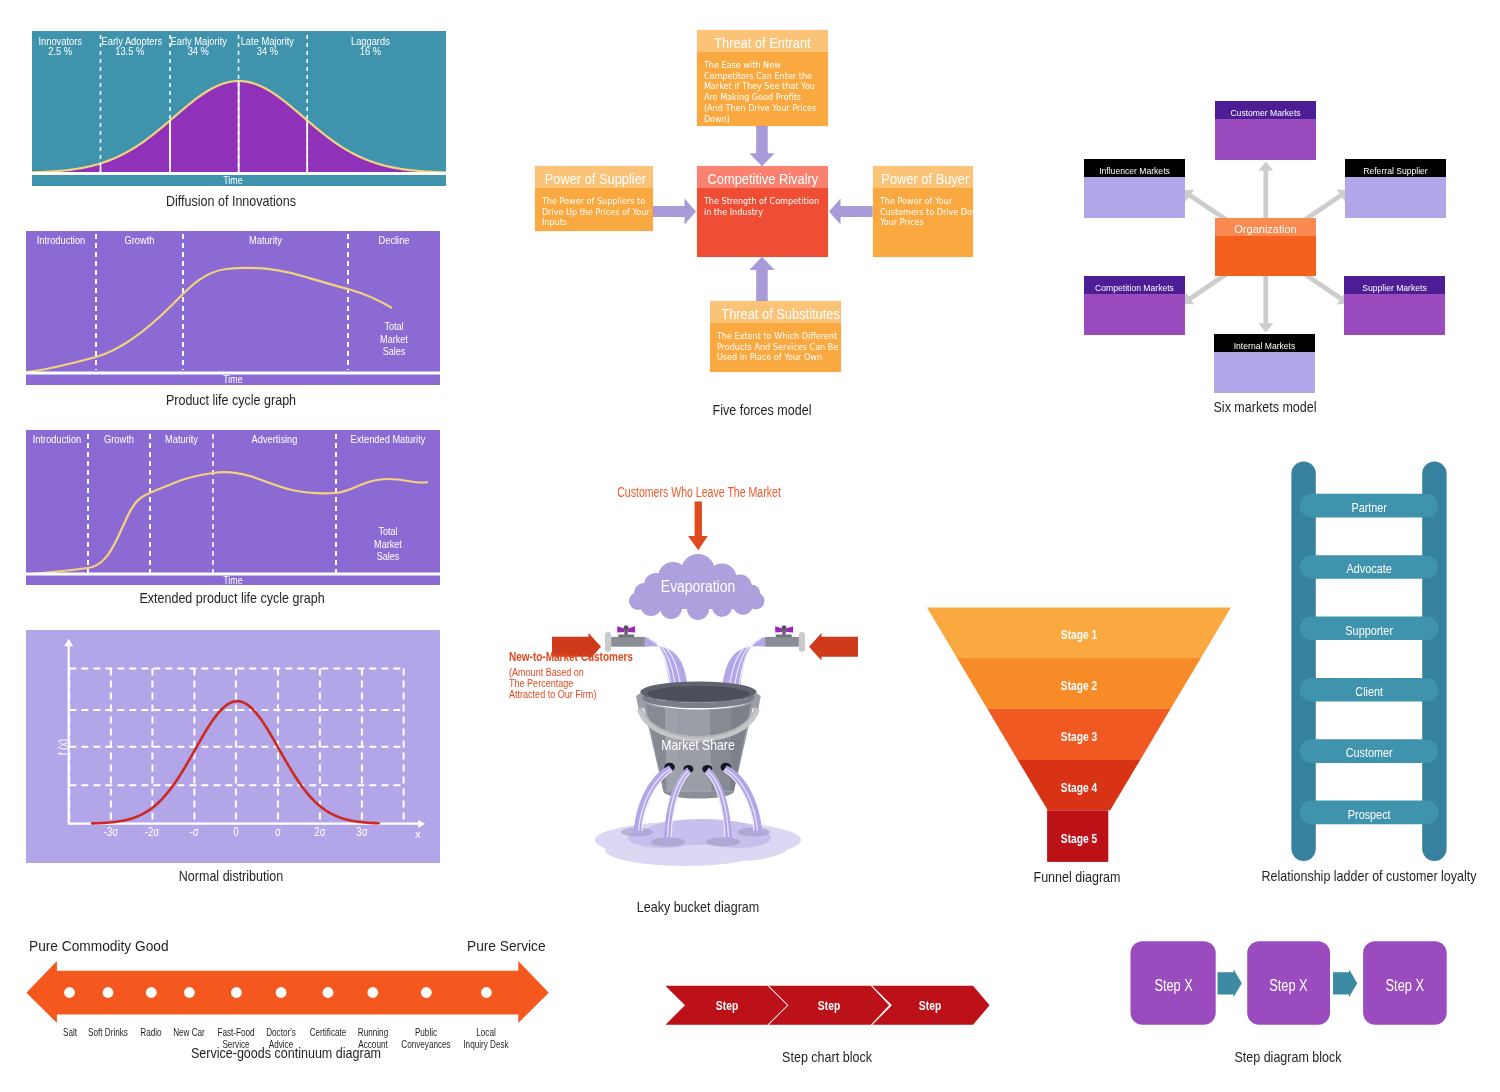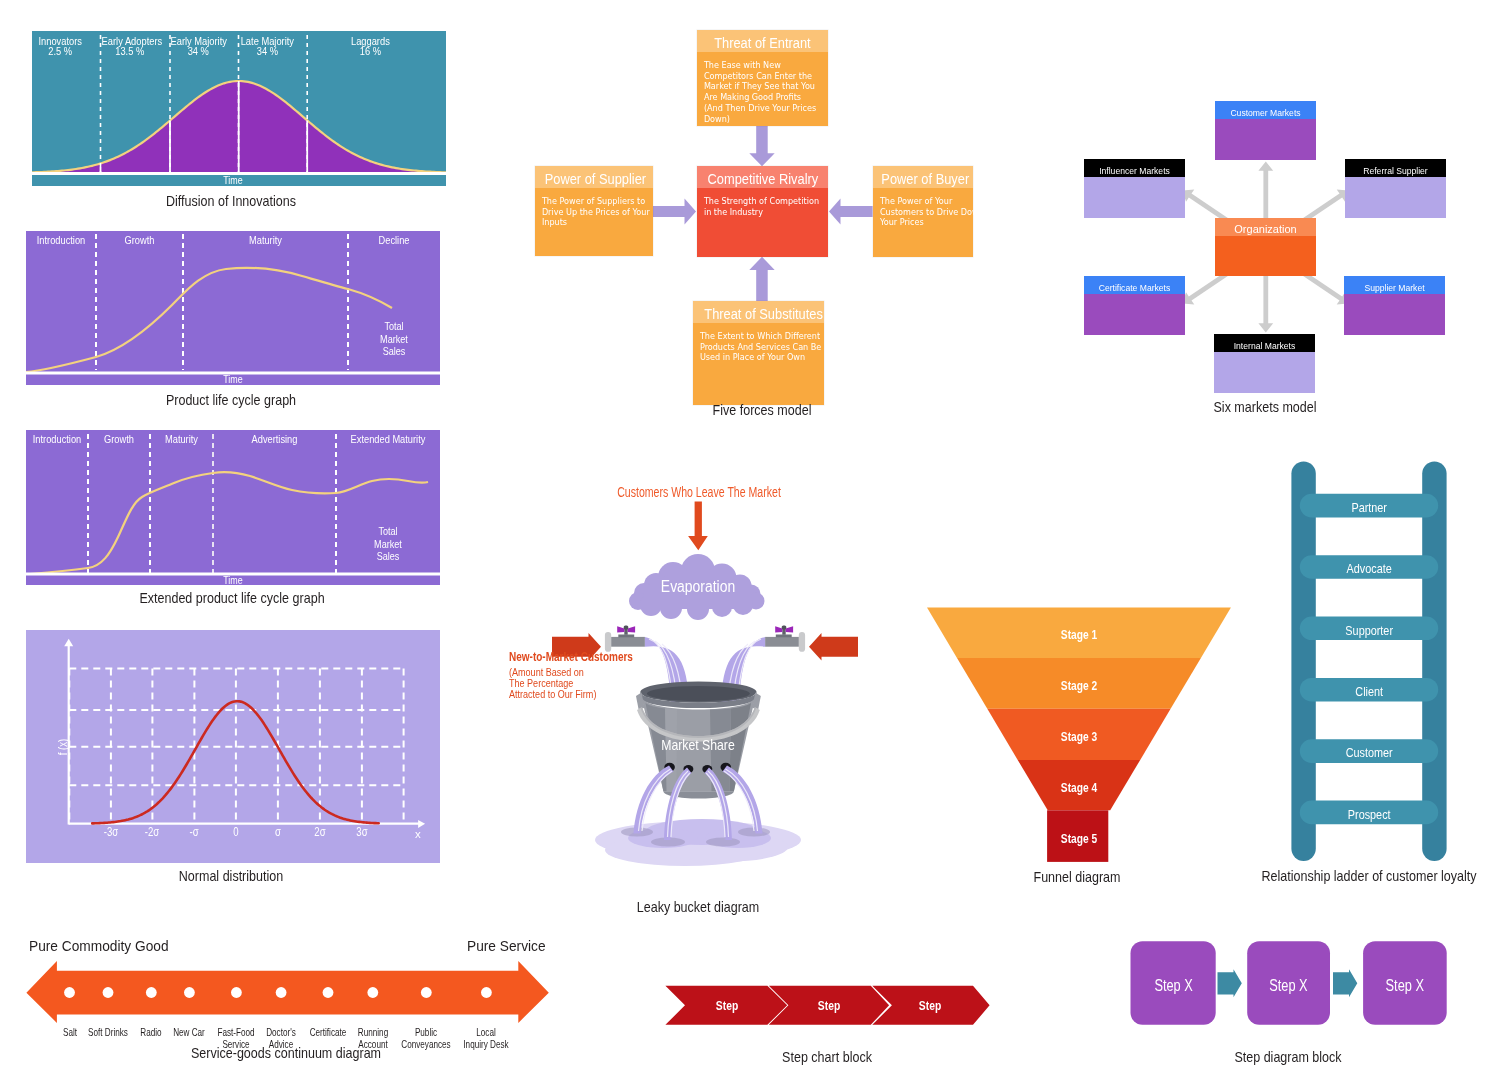--- a/index.html
+++ b/index.html
@@ -37,21 +37,21 @@
   .ffhead-o{background:#fbc377;}
   .ffhead-r{background:#f8826f;}
   .ffbody{color:#fff;font-size:8.1px;line-height:10.7px;padding:8px 0 0 6.9px;
           font-family:"DejaVu Sans",sans-serif;white-space:nowrap;}
   .smbox{position:absolute;width:101px;height:59px;}
   .smbox-p{background:#9a4bbd;}
   .smbox-l{background:#b3a6e8;}
   .smbox-o{background:#f4601e;}
   .smhead{height:18px;line-height:24px;text-align:center;color:#fff;font-size:8.6px;white-space:nowrap;
           font-family:"Liberation Sans",sans-serif;}
-  .smhead-p{background:#3b82f6;}
+  .smhead-p{background:#4c1d95;}
   .smhead-l{background:#000000;}
   .smhead-o{background:#f98a52;font-size:11px;line-height:22px;}
   .fstage{position:absolute;left:0;width:318px;text-align:center;color:#fff;font-size:12.3px;font-weight:700;
           font-family:"Liberation Sans",sans-serif;transform:scaleX(0.83);}
   .lrung{position:absolute;left:14.8px;width:138.4px;height:23.6px;line-height:28px;text-align:center;color:#fff;font-size:13.4px;
          font-family:"Liberation Sans",sans-serif;transform:scaleX(0.81);}
   .schev{position:absolute;top:0;width:82px;height:41px;line-height:43px;text-align:center;color:#fff;font-size:12.3px;font-weight:700;
          font-family:"Liberation Sans",sans-serif;transform:scaleX(0.84);}
   .sdlab{position:absolute;top:3.3px;height:83.5px;line-height:89px;text-align:center;color:#fff;font-size:15.8px;
          font-family:"Liberation Sans",sans-serif;transform:scaleX(0.81);}
@@ -242,31 +242,31 @@
   <div class="ffbox ffbox-c" style="left:197px;top:146px;width:131px;height:91px;">
     <div class="ffhead ffhead-r"><span>Competitive Rivalry</span></div>
     <div class="ffbody">The Strength of Competition<br>in the Industry</div>
   </div>
 
   <div class="ffbox" style="left:197px;top:10px;width:131px;height:96px;">
     <div class="ffhead ffhead-o"><span>Threat of Entrant</span></div>
     <div class="ffbody">The Ease with New<br>Competitors Can Enter the<br>Market if They See that You<br>Are Making Good Profits<br>(And Then Drive Your Prices<br>Down)</div>
   </div>
 
-  <div class="ffbox" style="left:35px;top:146px;width:118px;height:90px;">
+  <div class="ffbox" style="left:35px;top:146px;width:118px;height:65px;">
     <div class="ffhead ffhead-o"><span>Power of Supplier</span></div>
     <div class="ffbody">The Power of Suppliers to<br>Drive Up the Prices of Your<br>Inputs</div>
   </div>
 
   <div class="ffbox" style="left:373px;top:146px;width:100px;height:91px;">
     <div class="ffhead ffhead-o"><span>Power of Buyer</span></div>
     <div class="ffbody">The Power of Your<br>Customers to Drive Down<br>Your Prices</div>
   </div>
 
-  <div class="ffbox" style="left:193px;top:281px;width:131px;height:104px;">
+  <div class="ffbox" style="left:210px;top:281px;width:131px;height:71px;">
     <div class="ffhead ffhead-o"><span>Threat of Substitutes</span></div>
     <div class="ffbody">The Extent to Which Different<br>Products And Services Can Be<br>Used in Place of Your Own</div>
   </div>
 </div>
 <div class="cap" style="left:617px;top:401px;width:290px;">Five forces model</div>
 
 <div class="panel" id="sixmarkets" style="left:1068px;top:90px;width:420px;height:310px;">
   <svg width="420" height="310" viewBox="0 0 420 310" fill="#cdcdcd">
     <path d="M195.4,128 L195.4,80.7 L190.4,80.7 L197.8,71.5 L205.2,80.7 L200.2,80.7 L200.2,128 Z"></path>
     <path d="M195.4,186 L195.4,233.3 L190.4,233.3 L197.8,242.5 L205.2,233.3 L200.2,233.3 L200.2,186 Z"></path>
@@ -281,24 +281,24 @@
   <div class="smbox smbox-l" style="left:16px;top:69px;">
     <div class="smhead smhead-l">Influencer Markets</div>
     </div>
   <div class="smbox smbox-l" style="left:277px;top:69px;">
     <div class="smhead smhead-l">Referral Supplier</div>
     </div>
   <div class="smbox smbox-o" style="left:147px;top:128px;height:58px;">
     <div class="smhead smhead-o">Organization</div>
     </div>
   <div class="smbox smbox-p" style="left:16px;top:186px;">
-    <div class="smhead smhead-p">Certificate Markets</div>
+    <div class="smhead smhead-p">Competition Markets</div>
     </div>
   <div class="smbox smbox-p" style="left:276px;top:186px;">
-    <div class="smhead smhead-p">Supplier Market</div>
+    <div class="smhead smhead-p">Supplier Markets</div>
     </div>
   <div class="smbox smbox-l" style="left:146px;top:244px;">
     <div class="smhead smhead-l">Internal Markets</div>
     </div>
 </div>
 <div class="cap" style="left:1125px;top:398px;width:280px;">Six markets model</div>
 
 <div class="panel" id="leaky" style="left:495px;top:475px;width:420px;height:425px;">
   <svg width="420" height="425" viewBox="0 0 420 425">
     <defs>

